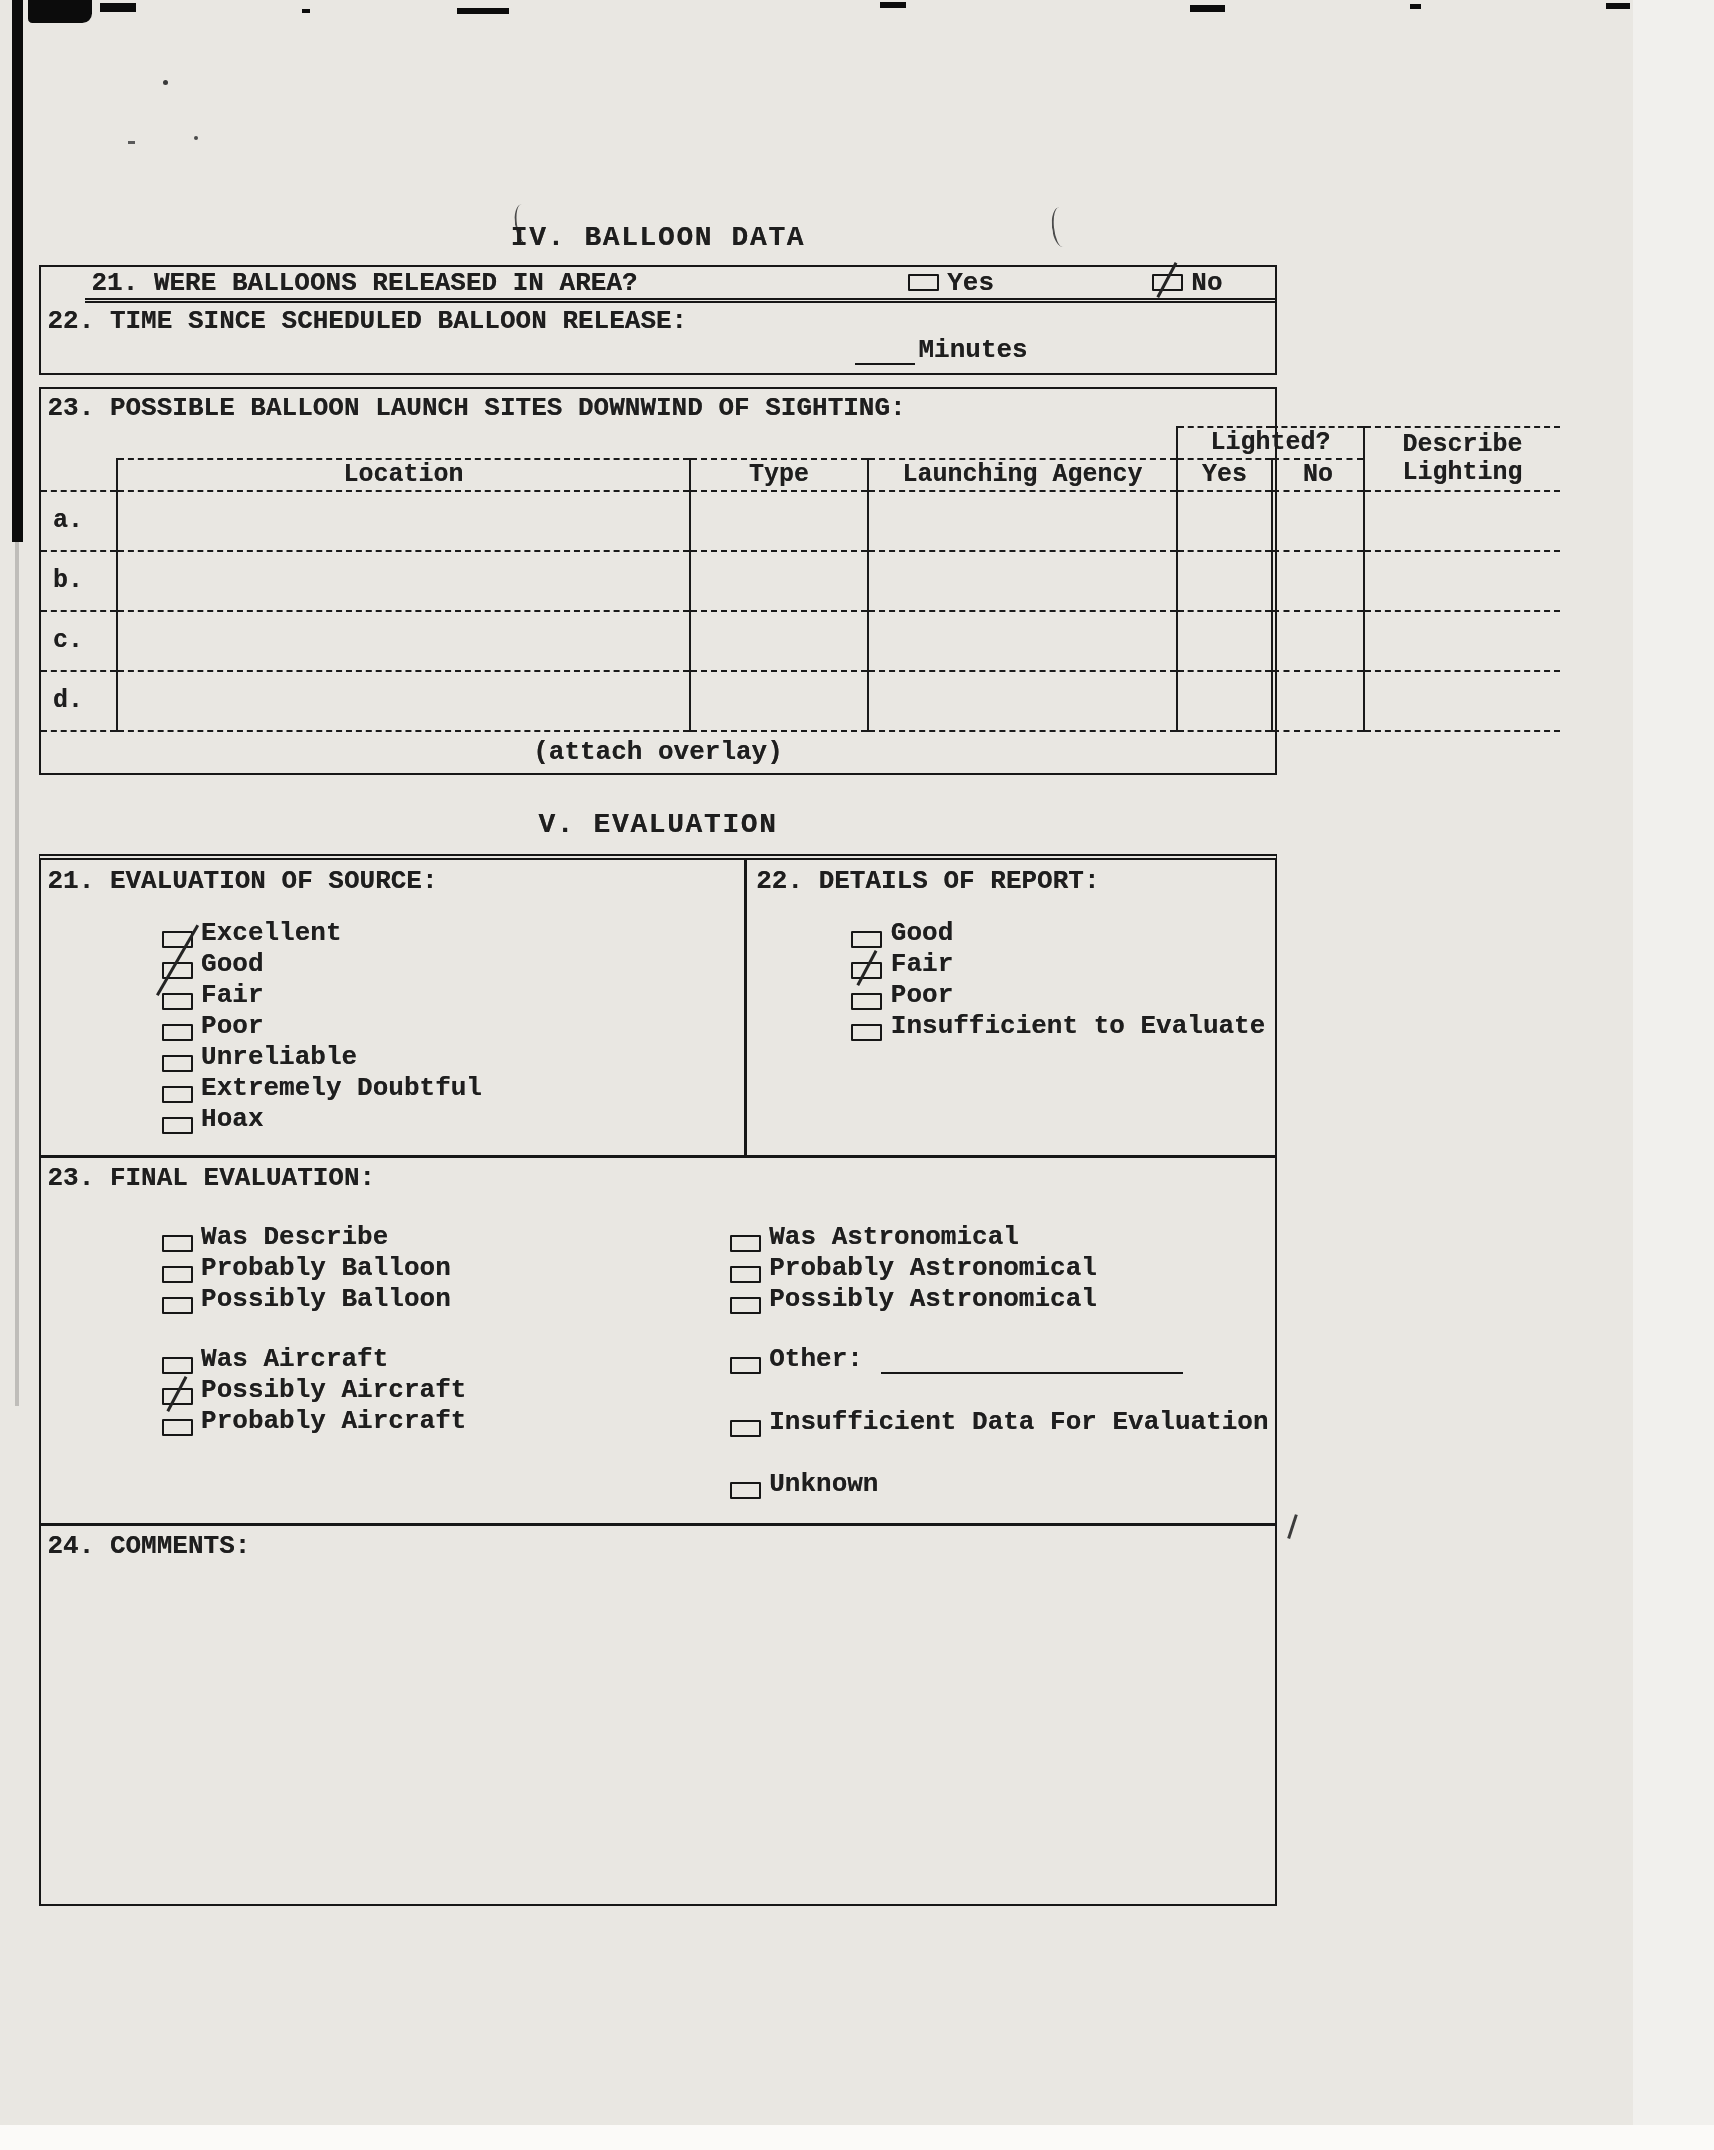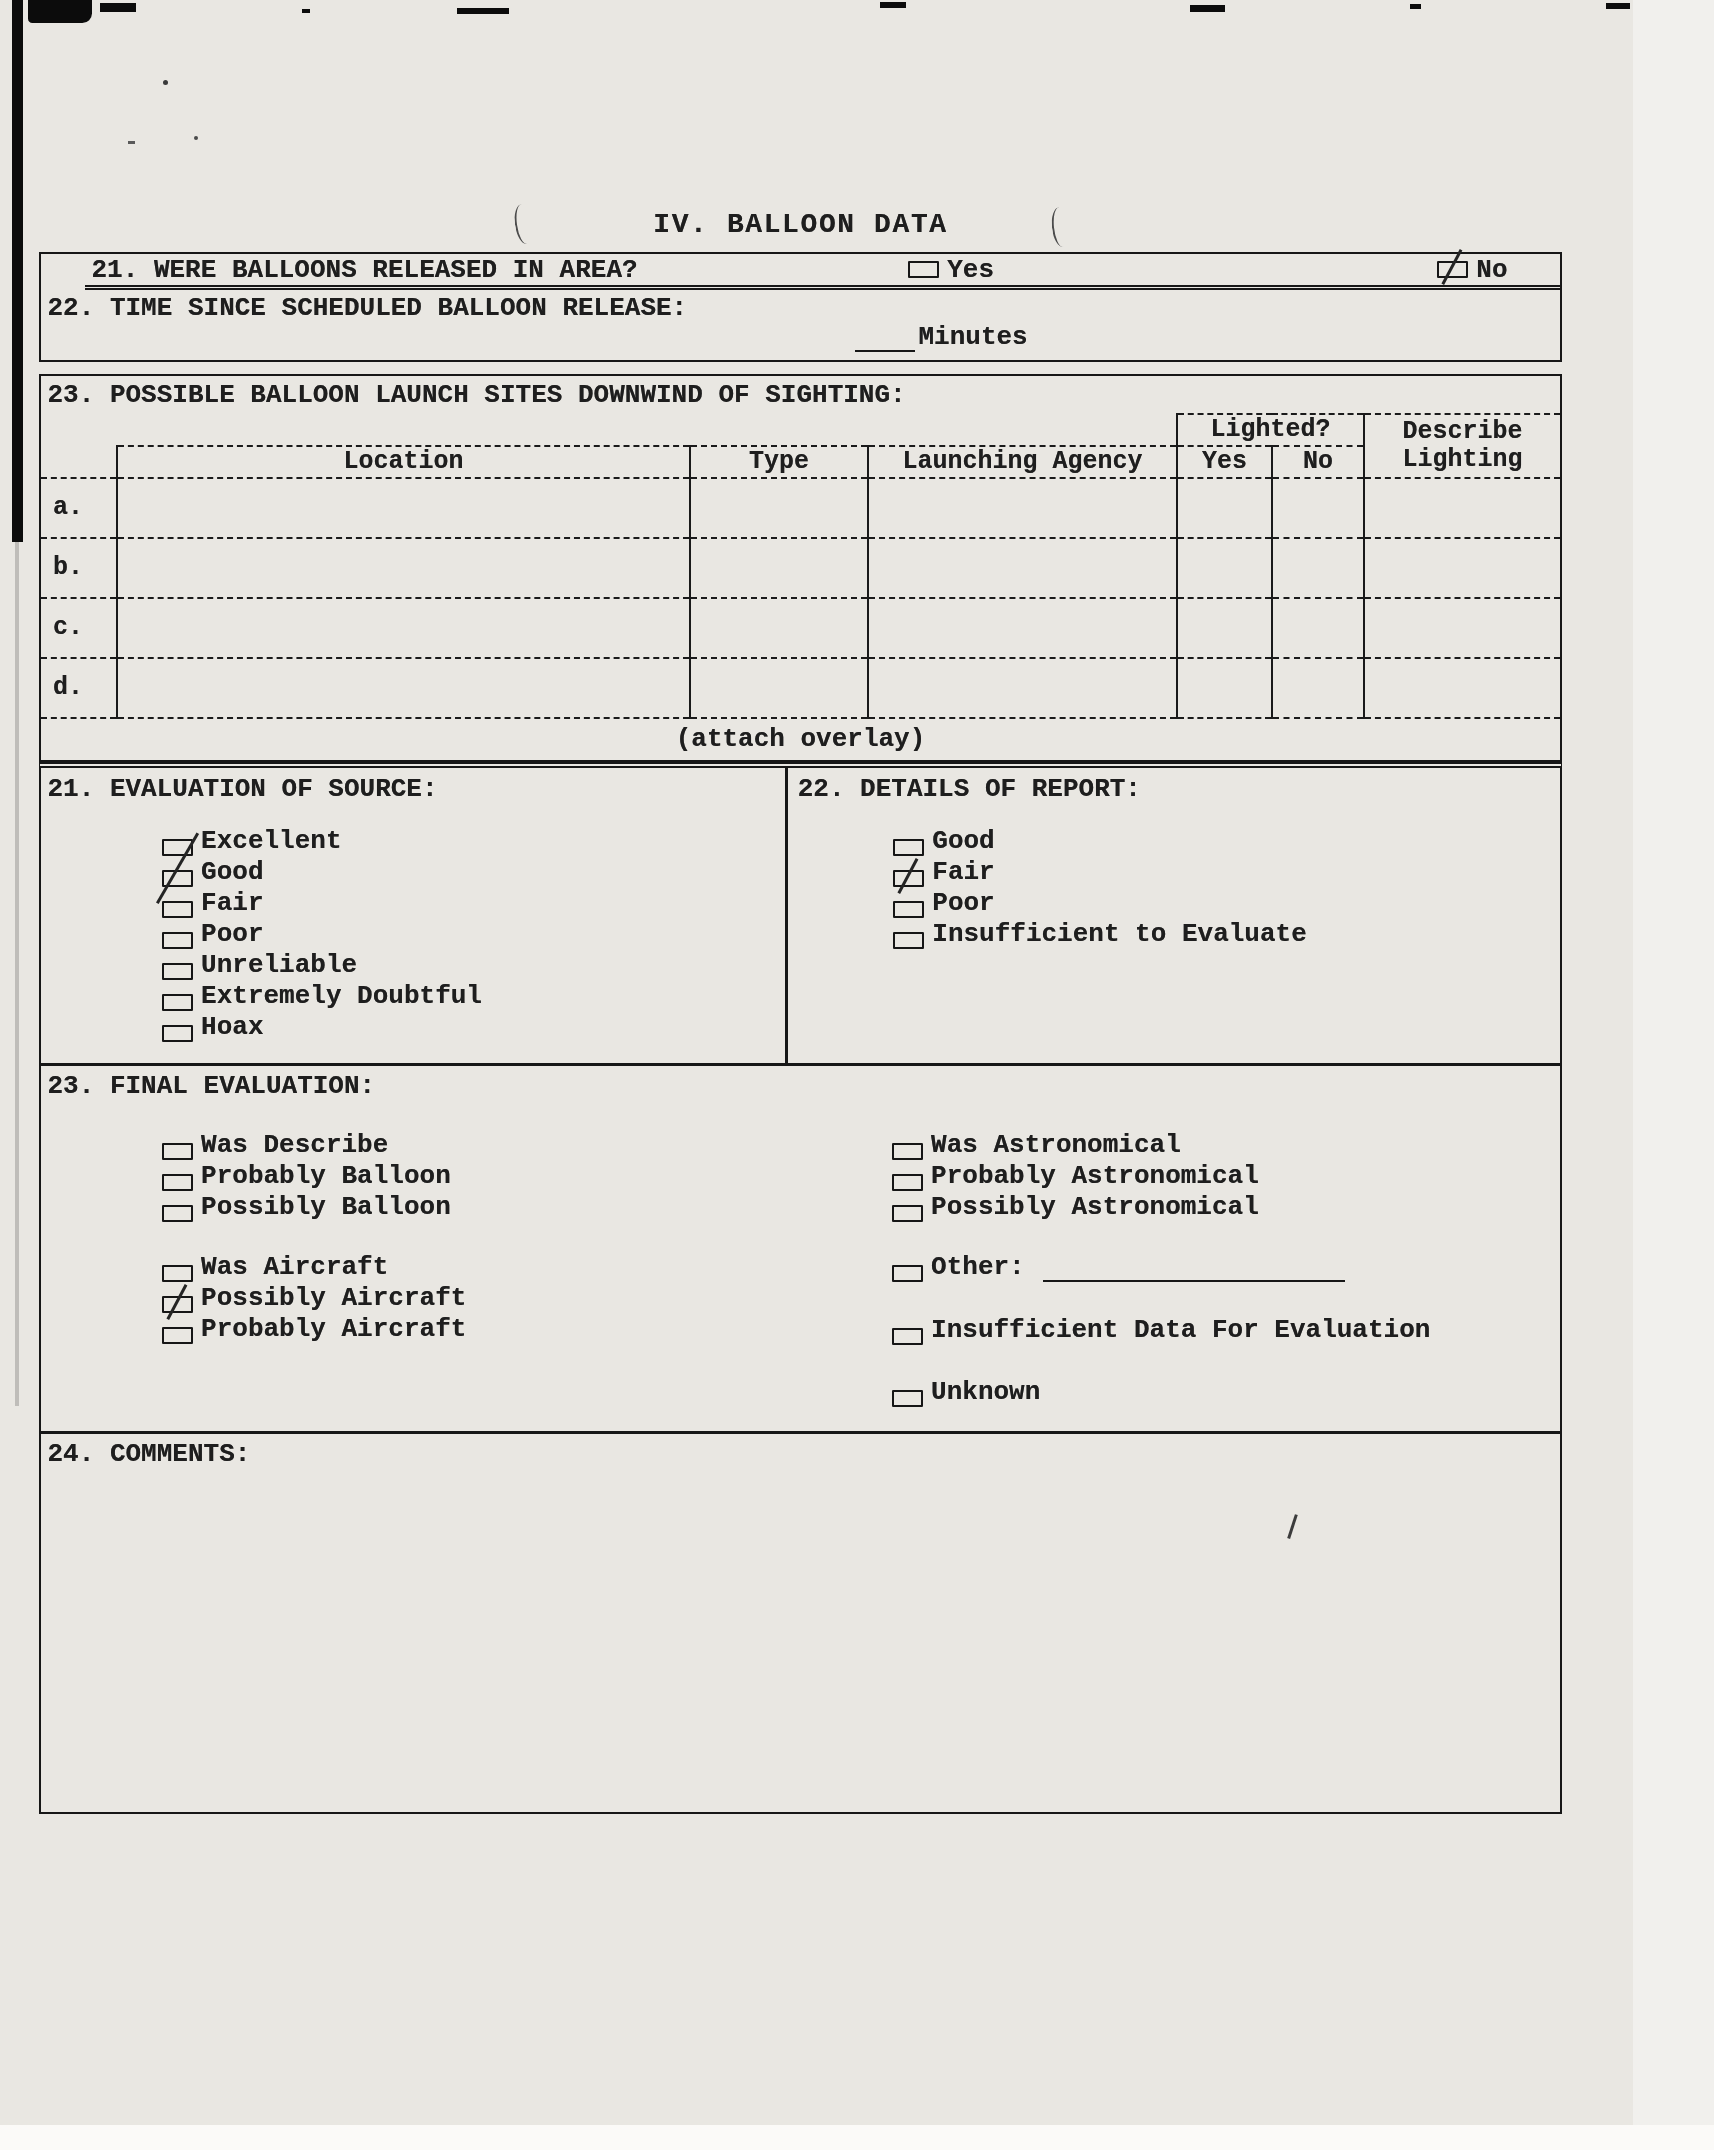--- a/index.html
+++ b/index.html
@@ -36,21 +36,21 @@
   .a-bottom-band { left:0; bottom:0; width:100%; height:26px; background:#fbfaf8; }
   .pen-arc { position:absolute; width:18.3px; height:40px; border-left:2.7px solid #4c4c4c;
              border-radius:50%/50%; background:transparent; }
   .pen-arc1 { left:515px;  top:204px; transform:rotate(-8deg); }
   .pen-arc2 { left:1052px; top:207px; transform:rotate(-6deg); }
   .pen-slash { position:absolute; left:1291px; top:1514px; width:2.7px; height:25px;
                background:#3c3c3c; transform:rotate(18deg); }
 
   
   .form {
-    position: absolute; left: 39px; top: 210px; width: 1523px;
+    position: absolute; left: 39px; top: 223px; width: 1238px;
     font-size: 26px; line-height: 30px;
     text-shadow: 0 0 0.5px rgba(25,25,25,.65);
   }
   .section-title { text-align: center; font-size: 28px; letter-spacing: 1.6px; height: 42px; }
   .box { border: 2.7px solid #171717; }
 
   
   .row-q21 { display:flex; align-items:center; height:36px; padding:0 6.5px;
              border-bottom:5.4px double #171717;margin-left:44px; }
   .cb-group { display:flex; align-items:center; }
@@ -229,20 +229,21 @@
             <td></td>
             <td></td>
             <td class="last"></td>
           </tr>
         </tbody>
       </table>
 
       <div class="attach">(attach overlay)</div>
     </div>
 
+    <div class="v-title">V. EVALUATION</div>
 
     <div class="box-v">
 
       <div class="v-row1">
         <div class="v-left">
           <div class="sec-label">21. EVALUATION OF SOURCE:</div>
           <div class="opts-21">
             <div class="opt">
               <span class="cb" data-checked="false"></span>
               <span class="olbl">Excellent</span>

